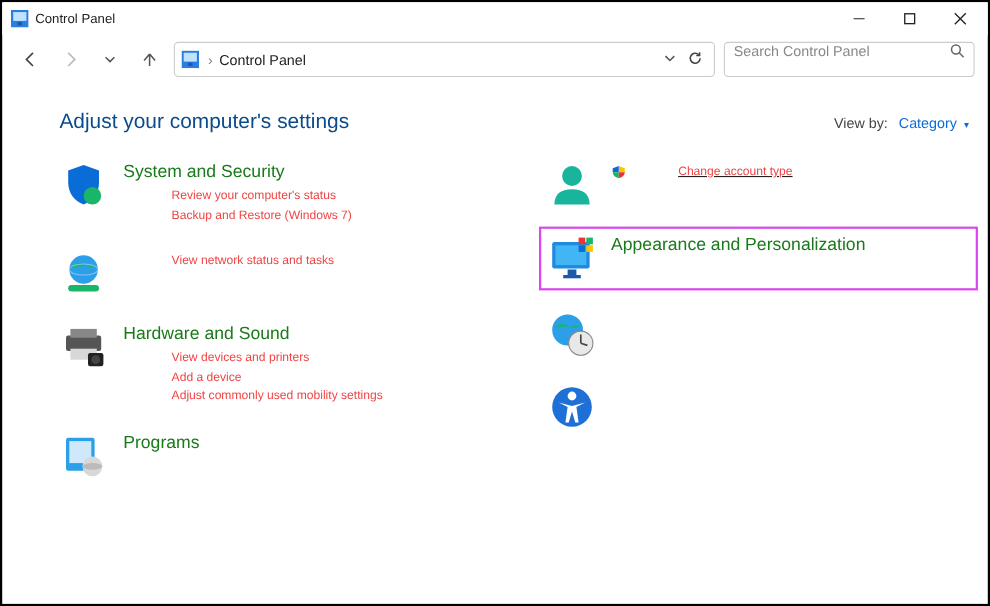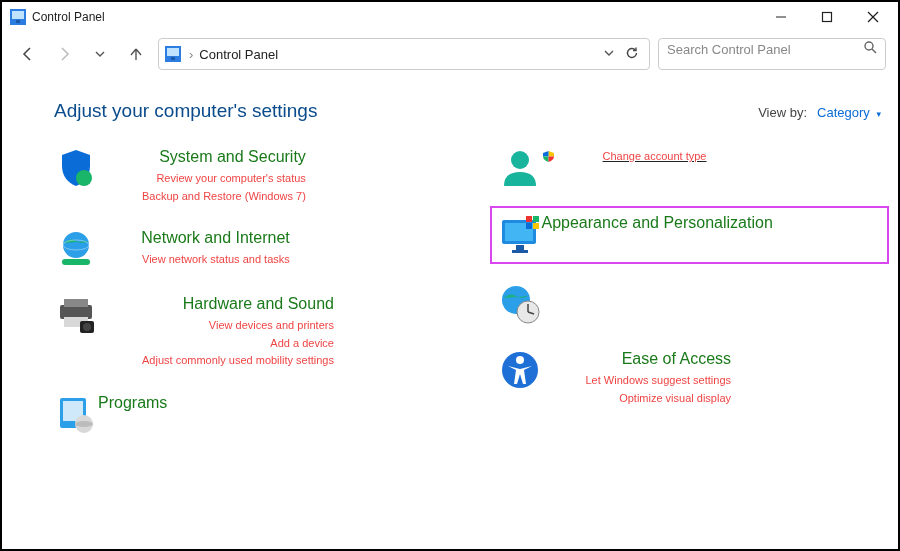--- a/index.html
+++ b/index.html
@@ -63,22 +63,22 @@
   .addressbar .addr-icon { width: 16px; height: 16px; }
   .addressbar .crumbs { flex: 1; display: flex; align-items: center; gap: 6px; font-size: 13px; }
   .addressbar .crumbsep { color: #888; }
   .addr-right { display: flex; align-items: center; gap: 10px; color: #555; padding-right: 4px; }
   .searchbox {
     width: 228px;
     height: 32px;
     border: 1px solid #ccc;
     border-radius: 4px;
     display: flex;
-    align-items: flex-end;
-    padding: 12px 8px;
+    align-items: flex-start;
+    padding: 0 8px;
     color: #888;
   }
   .searchbox .placeholder { flex: 1; font-size: 13px; color: #888; }
   
   .main {
     padding: 24px 17px 12px 52px;
   }
   .header-row {
     display: flex;
     align-items: baseline;
@@ -94,22 +94,22 @@
   .viewby-val { font-size: 13px; color: #0a6cd6; text-align: right; }
   .viewby-caret { font-size: 9px; color: #0a6cd6; margin-left: 3px; }
   .cols {
     display: flex;
     gap: 20px;
   }
   .col { flex: 1; }
   .category {
     display: flex;
     align-items: flex-start;
+    gap: 14px;
     margin-bottom: 22px;
-    text-align: right;
   }
   .category .cat-icon {
     width: 44px; height: 44px;
     flex-shrink: 0;
     display: flex;
     align-items: center;
     justify-content: center;
   }
   .category .cat-body { padding-top: 2px; }
   .cat-title {
@@ -259,21 +259,20 @@
       <div class="category">
         <div class="cat-icon">
           <svg width="44" height="44" viewBox="0 0 44 44">
             <circle cx="22" cy="18" r="13" fill="#2b9fe8"></circle>
             <path d="M10 16 Q16 10 22 14 Q28 18 34 14" fill="#19b569" opacity="0.85"></path>
             <ellipse cx="22" cy="18" rx="13" ry="5" fill="none" stroke="#fff" stroke-width="1" opacity="0.4"></ellipse>
             <rect x="8" y="32" width="28" height="6" rx="3" fill="#19b569"></rect>
           </svg>
         </div>
         <div class="cat-body">
-          <div class="cat-title">Network and Internet</div>
           <span class="cat-link">View network status and tasks</span>
         </div>
       </div>
 
       <div class="category">
         <div class="cat-icon">
           <svg width="44" height="44" viewBox="0 0 44 44">
             <rect x="6" y="12" width="32" height="14" rx="2" fill="#555"></rect>
             <rect x="10" y="6" width="24" height="8" fill="#888"></rect>
             <rect x="10" y="24" width="24" height="10" fill="#d8d8d8"></rect>
@@ -362,22 +361,17 @@
       </div>
 
       <div class="category">
         <div class="cat-icon">
           <svg width="44" height="44" viewBox="0 0 44 44">
             <circle cx="22" cy="22" r="18" fill="#1e6fd6"></circle>
             <circle cx="22" cy="12" r="4" fill="#fff"></circle>
             <path d="M10 18 L22 21 L34 18 L30 20 L26 22 L28 36 L25 36 L22 26 L19 36 L16 36 L18 22 L14 20 Z" fill="#fff"></path>
           </svg>
         </div>
-        <div class="cat-body">
-          <div class="cat-title">Ease of Access</div>
-          <span class="cat-link">Let Windows suggest settings</span>
-          <span class="cat-link">Optimize visual display</span>
-        </div>
       </div>
 
     </div>
   </div>
 </div>
 
 </body></html>

